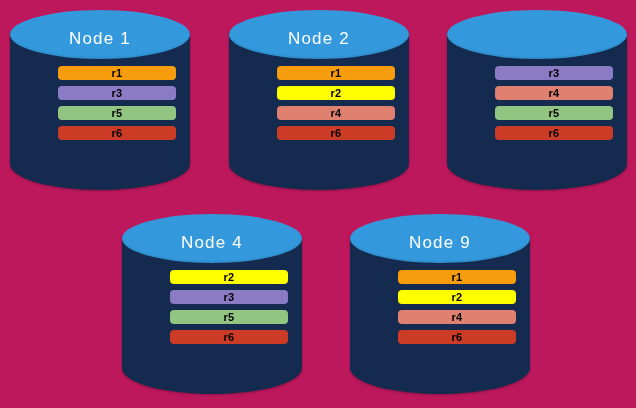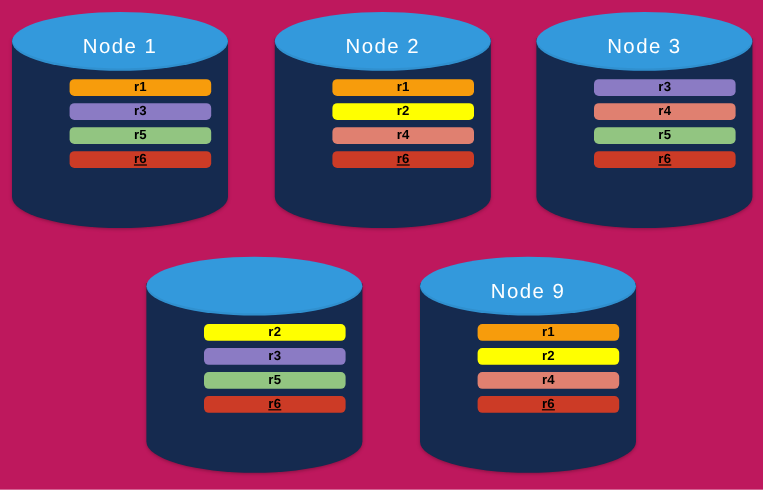--- a/index.html
+++ b/index.html
@@ -79,21 +79,21 @@
     height: 14px;
     margin-bottom: 6px;
     border-radius: 4px;
     text-align: center;
     color: #000000;
     font-size: 11px;
     font-weight: bold;
     line-height: 14px;
     letter-spacing: 0.2px;
   }
-  .replica-bar:last-child { margin-bottom: 4px; text-decoration: underline; }
+  .replica-bar:last-child { margin-bottom: 4px; }
 </style>
 </head>
 <body>
 
 <div id="diagram" style="background: #be185d;">
     <div class="node" style="left: 10px; top: 8px;">
       <div class="cyl-body" style="background: rgb(21, 42, 79);"></div>
       <div class="cyl-top" style="background: rgb(51, 153, 220);"></div>
       <div class="cyl-top-label" style="color: rgb(255, 255, 255);">Node 1</div>
       <div class="replica-stack">
@@ -110,31 +110,31 @@
       <div class="replica-stack">
         <div class="replica-bar" style="background: rgb(247, 156, 12); color: rgb(0, 0, 0);">r1</div>
         <div class="replica-bar" style="background: rgb(255, 255, 0); color: rgb(0, 0, 0);">r2</div>
         <div class="replica-bar" style="background: rgb(224, 128, 112); color: rgb(0, 0, 0);">r4</div>
         <div class="replica-bar" style="background: rgb(204, 59, 38); color: rgb(0, 0, 0);">r6</div>
       </div>
     </div>
     <div class="node" style="left: 447px; top: 8px;">
       <div class="cyl-body" style="background: rgb(21, 42, 79);"></div>
       <div class="cyl-top" style="background: rgb(51, 153, 220);"></div>
-      <div class="cyl-top-label" style="color: rgb(255, 255, 255);">Node 3</div>
       <div class="replica-stack">
         <div class="replica-bar" style="background: rgb(139, 123, 196); color: rgb(0, 0, 0);">r3</div>
         <div class="replica-bar" style="background: rgb(224, 128, 112); color: rgb(0, 0, 0);">r4</div>
         <div class="replica-bar" style="background: rgb(146, 197, 129); color: rgb(0, 0, 0);">r5</div>
         <div class="replica-bar" style="background: rgb(204, 59, 38); color: rgb(0, 0, 0);">r6</div>
       </div>
     </div>
     <div class="node" style="left: 122px; top: 212px;">
       <div class="cyl-body" style="background: rgb(21, 42, 79);"></div>
       <div class="cyl-top" style="background: rgb(51, 153, 220);"></div>
+      <div class="cyl-top-label" style="color: rgb(255, 255, 255);">Node 4</div>
       <div class="replica-stack">
         <div class="replica-bar" style="background: rgb(255, 255, 0); color: rgb(0, 0, 0);">r2</div>
         <div class="replica-bar" style="background: rgb(139, 123, 196); color: rgb(0, 0, 0);">r3</div>
         <div class="replica-bar" style="background: rgb(146, 197, 129); color: rgb(0, 0, 0);">r5</div>
         <div class="replica-bar" style="background: rgb(204, 59, 38); color: rgb(0, 0, 0);">r6</div>
       </div>
     </div>
     <div class="node" style="left: 350px; top: 212px;">
       <div class="cyl-body" style="background: rgb(21, 42, 79);"></div>
       <div class="cyl-top" style="background: rgb(51, 153, 220);"></div>

